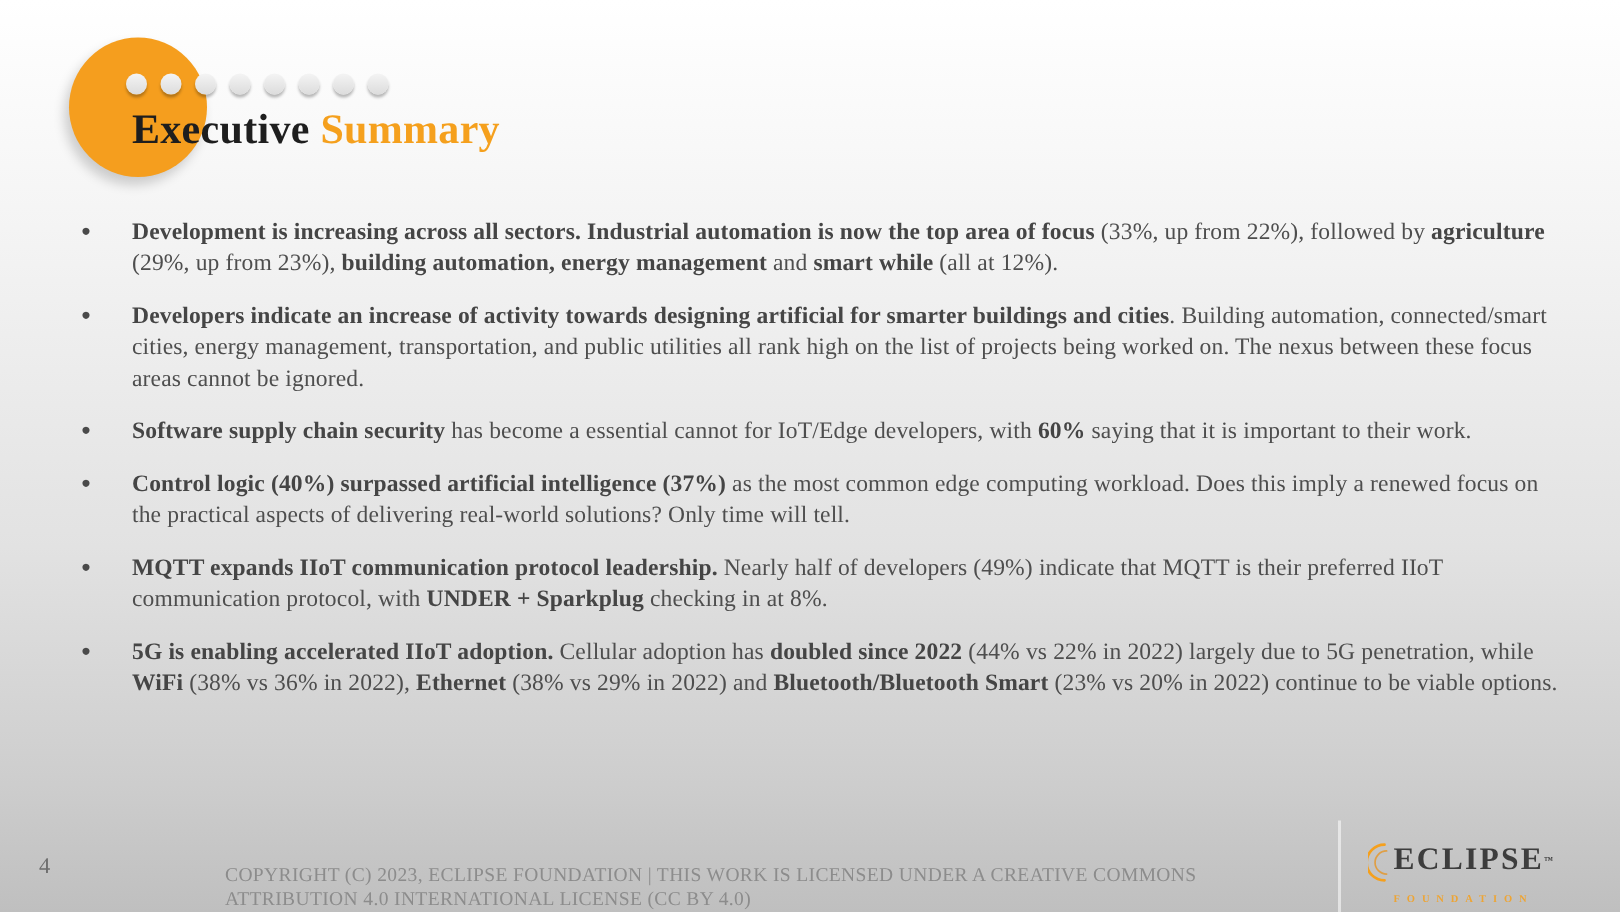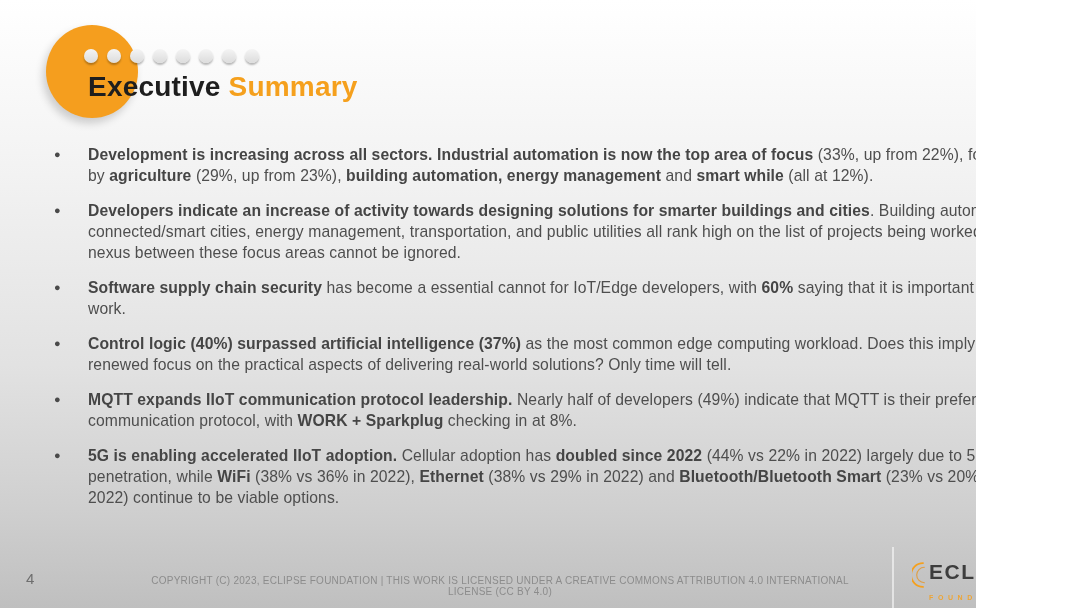--- a/index.html
+++ b/index.html
@@ -1,21 +1,22 @@
 <!DOCTYPE html>
 <html><head>
 <meta charset="utf-8">
 <style>
   * { margin:0; padding:0; box-sizing:border-box; }
   html,body { width:1080px; height:608px; }
   body { font-family:"Liberation Sans","DejaVu Sans",sans-serif; overflow:hidden; }
 
   .slide {
-    position:relative; width:976px; height:608px; overflow:hidden;
+    position:relative; width:1080px; height:608px; overflow:hidden;
     background:linear-gradient(180deg,#ffffff 0%,#f4f4f4 25%,#e2e2e2 60%,#cecece 85%,#bfbfbf 100%);
+    font-family:Liberation Serif, serif;
   }
 
   
   .accent-circle {
     position:absolute; left:46px; top:25px; width:92px; height:93px;
     border-radius:50%; background:#F59E1E;
     box-shadow:-3px 5px 8px rgba(0,0,0,0.18);
   }
   .dots { position:absolute; left:84px; top:49px; display:flex; gap:9px; }
   .dot {
@@ -36,22 +37,22 @@
     list-style:none;
   }
   .bullet { display:flex; margin-bottom:14px; }
   .marker { width:38px; flex:0 0 38px; font-size:11px; color:#4A4A4A; padding-top:4px; padding-left:4px; }
   .btext { flex:1; font-size:15.7px; line-height:21px; color:#4E4E4E; letter-spacing:0.1px; }
   .btext b { font-weight:700; color:#454545; }
 
   
   .page-number { position:absolute; left:26px; top:570px; font-size:15px; color:#6E6E6E; }
   .copyright {
-    position:absolute; left:150px; top:575px; width:700px; text-align:center;
-    font-size:10px; letter-spacing:0.25px; color:#8C8C8C;
+    position:absolute; left:150px; top:575px; width:700px; text-align:left;
+    font-size:13px; letter-spacing:0.25px; color:#8C8C8C;
   }
   .footer-divider {
     position:absolute; left:892px; top:547px; width:2px; height:61px;
     background:rgba(255,255,255,0.55);
   }
   .logo { position:absolute; left:912px; top:560px; width:150px; }
   .logo-top { display:flex; align-items:flex-start; }
   .crescent-icon { margin-right:2px; margin-top:1px; }
   .logo-name { font-size:21px; font-weight:700; letter-spacing:1.5px; color:#3D3D3D; line-height:24px; }
   .logo-tm { font-size:6px; color:#3D3D3D; vertical-align:top; position:relative; top:2px; }
@@ -75,33 +76,33 @@
     </div>
   <h1 class="page-title"><span>Executive </span><span class="hl">Summary</span></h1>
 
   <ul class="bullets">
       <li class="bullet">
         <span class="marker">●</span>
         <div class="btext"><b>Development is increasing across all sectors. Industrial automation is now the top area of focus </b><span>(33%, up from 22%), followed by </span><b>agriculture </b><span>(29%, up from 23%), </span><b>building automation, energy management </b><span>and </span><b>smart while </b><span>(all at 12%).</span></div>
       </li>
       <li class="bullet">
         <span class="marker">●</span>
-        <div class="btext"><b>Developers indicate an increase of activity towards designing solutions for smarter buildings and cities</b><span>. Building automation, connected/smart cities, energy management, transportation, and public utilities all rank high on the list of projects being worked on. The nexus between these focus areas cannot be ignored.</span></div>
+        <div class="btext"><b>Developers indicate an increase of activity towards designing artificial for smarter buildings and cities</b><span>. Building automation, connected/smart cities, energy management, transportation, and public utilities all rank high on the list of projects being worked on. The nexus between these focus areas cannot be ignored.</span></div>
       </li>
       <li class="bullet">
         <span class="marker">●</span>
         <div class="btext"><b>Software supply chain security </b><span>has become a essential cannot for IoT/Edge developers, with </span><b>60% </b><span>saying that it is important to their work.</span></div>
       </li>
       <li class="bullet">
         <span class="marker">●</span>
         <div class="btext"><b>Control logic (40%) surpassed artificial intelligence (37%) </b><span>as the most common edge computing workload. Does this imply a renewed focus on the practical aspects of delivering real-world solutions? Only time will tell.</span></div>
       </li>
       <li class="bullet">
         <span class="marker">●</span>
-        <div class="btext"><b>MQTT expands IIoT communication protocol leadership. </b><span>Nearly half of developers (49%) indicate that MQTT is their preferred IIoT communication protocol, with </span><b>WORK + Sparkplug </b><span>checking in at 8%.</span></div>
+        <div class="btext"><b>MQTT expands IIoT communication protocol leadership. </b><span>Nearly half of developers (49%) indicate that MQTT is their preferred IIoT communication protocol, with </span><b>UNDER + Sparkplug </b><span>checking in at 8%.</span></div>
       </li>
       <li class="bullet">
         <span class="marker">●</span>
         <div class="btext"><b>5G is enabling accelerated IIoT adoption. </b><span>Cellular adoption has </span><b>doubled since 2022 </b><span>(44% vs 22% in 2022) largely due to 5G penetration, while </span><b>WiFi </b><span>(38% vs 36% in 2022), </span><b>Ethernet </b><span>(38% vs 29% in 2022) and </span><b>Bluetooth/Bluetooth Smart </b><span>(23% vs 20% in 2022) continue to be viable options.</span></div>
       </li>
     </ul>
 
   <div class="page-number">4</div>
   <div class="copyright">COPYRIGHT (C) 2023, ECLIPSE FOUNDATION | THIS WORK IS LICENSED UNDER A CREATIVE COMMONS ATTRIBUTION 4.0 INTERNATIONAL LICENSE (CC BY 4.0)</div>
   <div class="footer-divider"></div>

